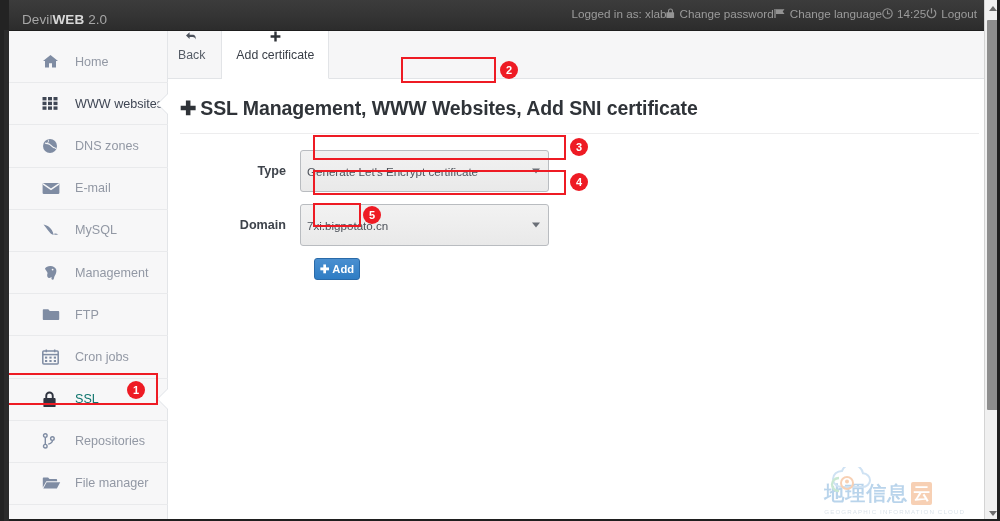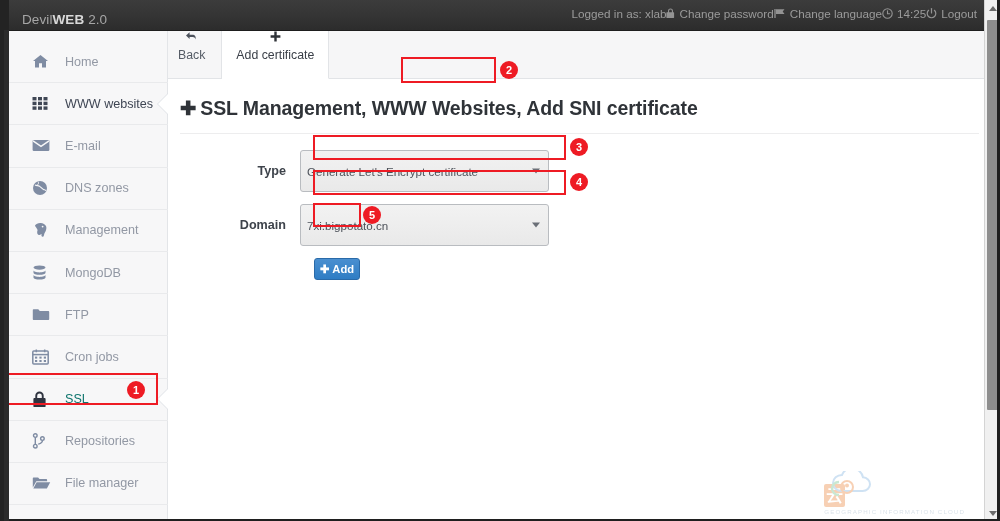--- a/index.html
+++ b/index.html
@@ -59,21 +59,21 @@
     width: 159px; height: 490px;
     background: #f7f7f8;
     border-right: 1px solid #e3e5e8;
     z-index: 10;
   }
   .nav { position: absolute; left: 0; top: 10px; width: 159px; }
   .nav-item {
     position: relative;
     height: 42.2px;
     display: flex; align-items: center;
-    padding-left: 23px;
+    padding-left: 33px;
     border-bottom: 1px solid #e9eaec;
     color: #9298a4;
     font-size: 12.6px;
     cursor: pointer;
     background: transparent;
   }
   .nav-item .ni-icon {
     width: 24px; margin-right: 9px;
     display: flex; align-items: center; justify-content: flex-start;
     color: #7f8ca3;
@@ -358,62 +358,59 @@
                 <rect x="11.5" y="10.4" width="4" height="3.4"></rect>
             </g>
           </svg>
         </span>
         <span>WWW websites</span>
         <span class="caret"></span>
       </div>
 
       <div class="nav-item">
         <span class="ni-icon">
-          <svg width="18" height="13" viewBox="0 0 18 13">
-              <rect x="0.6" y="1" width="16.8" height="11" rx="1.2" fill="currentColor"></rect>
-              <path d="M1 1.8 9 7.4l8-5.6" fill="none" stroke="#f7f7f8" stroke-width="1.5"></path>
-            </svg>
-        </span>
-        <span>E-mail</span>
-      </div>
-
-      <div class="nav-item">
-        <span class="ni-icon">
           <svg width="16" height="16" viewBox="0 0 16 16">
               <circle cx="8" cy="8" r="7" fill="currentColor"></circle>
               <path d="M3 5c2 1 3 .2 4.5 1.2S10 9 11.5 9.5 14 10 14 11" fill="none" stroke="#f7f7f8" stroke-width="1.1"></path>
               <path d="M6 1.6c1 1.4.3 2.6-.6 3.3" fill="none" stroke="#f7f7f8" stroke-width="1"></path>
             </svg>
         </span>
         <span>DNS zones</span>
       </div>
 
+      <div class="nav-item">
+        <span class="ni-icon">
+          <svg width="18" height="13" viewBox="0 0 18 13">
+              <rect x="0.6" y="1" width="16.8" height="11" rx="1.2" fill="currentColor"></rect>
+              <path d="M1 1.8 9 7.4l8-5.6" fill="none" stroke="#f7f7f8" stroke-width="1.5"></path>
+            </svg>
+        </span>
+        <span>E-mail</span>
+      </div>
+
+      <div class="nav-item">
+        <span class="ni-icon">
+          <svg width="17" height="15" viewBox="0 0 17 15">
+              <path d="M1.5 1.5c3.4.5 6.4 2.7 8.3 5.4 1 1.5 1.6 3.2 1.8 5-1.6-.4-3-1.3-4-2.6C5.7 7 3.6 4.1 1.5 1.5z" fill="currentColor"></path>
+              <path d="M11.8 11.2c1.5.6 3 .7 4.5.4-1-.8-2.3-1.1-3.6-1z" fill="currentColor"></path>
+            </svg>
+        </span>
+        <span>MySQL</span>
+      </div>
 
       <div class="nav-item">
         <span class="ni-icon">
           <svg width="17" height="16" viewBox="0 0 17 16">
               <path d="M3 3.5C4 1.6 6.2.8 8.5.9c2.6.1 4.8 1.3 5.6 3.4.6 1.6.2 3.4-.5 4.9-.4.9-1 1.7-1.3 2.6-.3.9-.2 2-.9 2.6-.6.5-1.6.3-1.9-.4-.2-.6 0-1.3.2-1.9-.8.6-1.8 1-2.8.8-.9-.2-1.5-1-1.7-1.9-.2-1 .1-2 .4-3C5 6.6 4 5.6 3.4 4.6c-.2-.3-.3-.7-.4-1.1z" fill="currentColor"></path>
               <circle cx="10.6" cy="4.6" r=".9" fill="#f7f7f8"></circle>
             </svg>
         </span>
         <span>Management</span>
       </div>
 
-      <div class="nav-item">
-        <span class="ni-icon">
-          <svg width="15" height="16" viewBox="0 0 15 16">
-              <g fill="currentColor">
-                <ellipse cx="7.5" cy="2.6" rx="6" ry="2.1"></ellipse>
-                <path d="M1.5 5.3c0 1.2 2.7 2.1 6 2.1s6-.9 6-2.1v2.4c0 1.2-2.7 2.1-6 2.1s-6-.9-6-2.1z"></path>
-                <path d="M1.5 9.8c0 1.2 2.7 2.1 6 2.1s6-.9 6-2.1v2.6c0 1.2-2.7 2.1-6 2.1s-6-.9-6-2.1z"></path>
-              </g>
-            </svg>
-        </span>
-        <span>MongoDB</span>
-      </div>
 
       <div class="nav-item">
         <span class="ni-icon">
           <svg width="18" height="14" viewBox="0 0 18 14">
               <path d="M.8 2.2c0-.6.4-1 1-1h4.5l1.5 1.7h8.4c.6 0 1 .5 1 1v7.2c0 .6-.4 1-1 1H1.8c-.6 0-1-.4-1-1z" fill="currentColor"></path>
             </svg>
         </span>
         <span>FTP</span>
       </div>
 
@@ -528,20 +525,21 @@
     </div>
 
     <div class="watermark">
       <svg class="wm-cloud" viewBox="0 0 64 26">
         <path d="M12 20c-5 0-9-3.5-9-8s4-8 9-8c1.5-4 5.5-6.5 10-6.5 5.5 0 10 3.7 11 8.7 4 .3 7 3.3 7 7 0 3.8-3.3 6.8-7.4 6.8z" fill="none" stroke="#6fa8dc" stroke-width="2"></path>
         <path d="M9 24c-4 0-7-3-7-6.5S5 11 9 11" fill="none" stroke="#5fbb7d" stroke-width="2.4"></path>
         <circle cx="17" cy="16" r="6" fill="none" stroke="#e8731f" stroke-width="2"></circle>
         <circle cx="17" cy="14.5" r="2" fill="#e8731f"></circle>
       </svg>
       <div class="wm-row">
+        <span class="wm-cn">地理信息</span>
         <span class="wm-sq">云</span>
       </div>
       <div class="wm-sub">GEOGRAPHIC INFORMATION CLOUD</div>
     </div>
 
   </div>
 
   <div class="redbox" style="left:6px;  top:373px; width:152px; height:32px;"></div>
   <div class="badge" style="left:127px;top:381px;">1</div>
 

